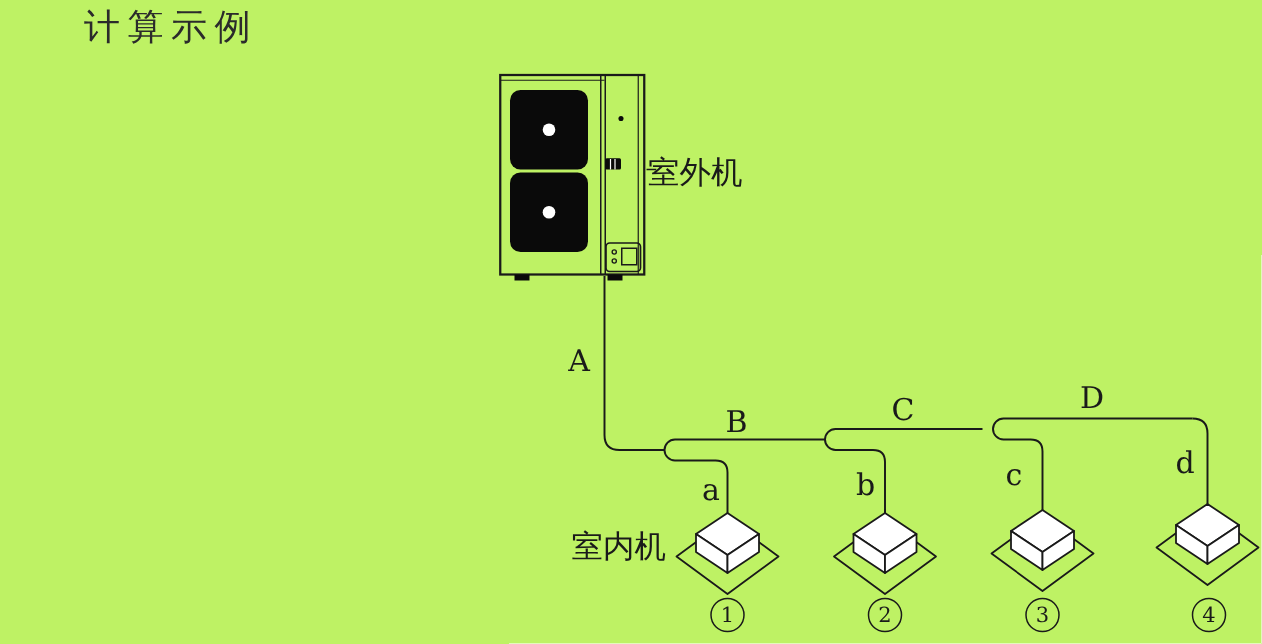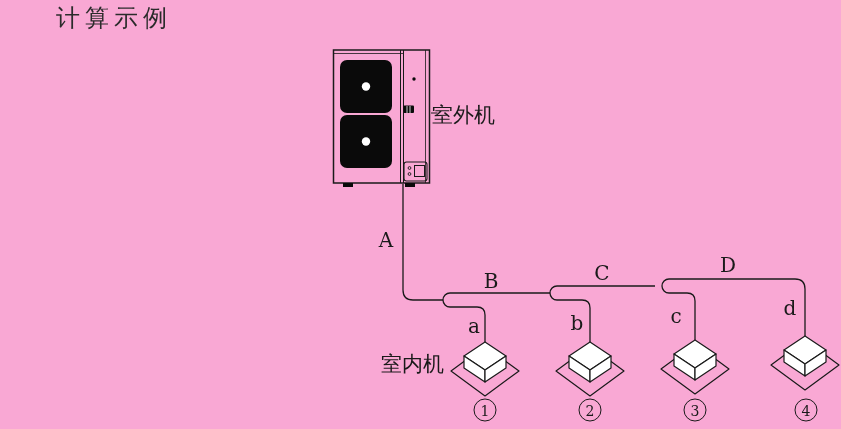--- a/index.html
+++ b/index.html
@@ -1,19 +1,19 @@
 <!DOCTYPE html>
 <html><head>
 <meta charset="utf-8">
 <style>
   html,body{margin:0;padding:0;background:#fff;}
   .canvas{
     position:relative;
     width:841px;height:429px;
-    background:#f9a8d4;
+    background:#bef264;
     overflow:hidden;
     font-family:"DejaVu Serif","Liberation Serif",serif;
     color:#1a1a1a;
   }
   .page-title{
     position:absolute;left:56px;top:2px;
     font-size:24px;letter-spacing:5px;color:#2b2b2b;
     white-space:nowrap;
   }
   .diagram-svg{position:absolute;left:0;top:0;}

